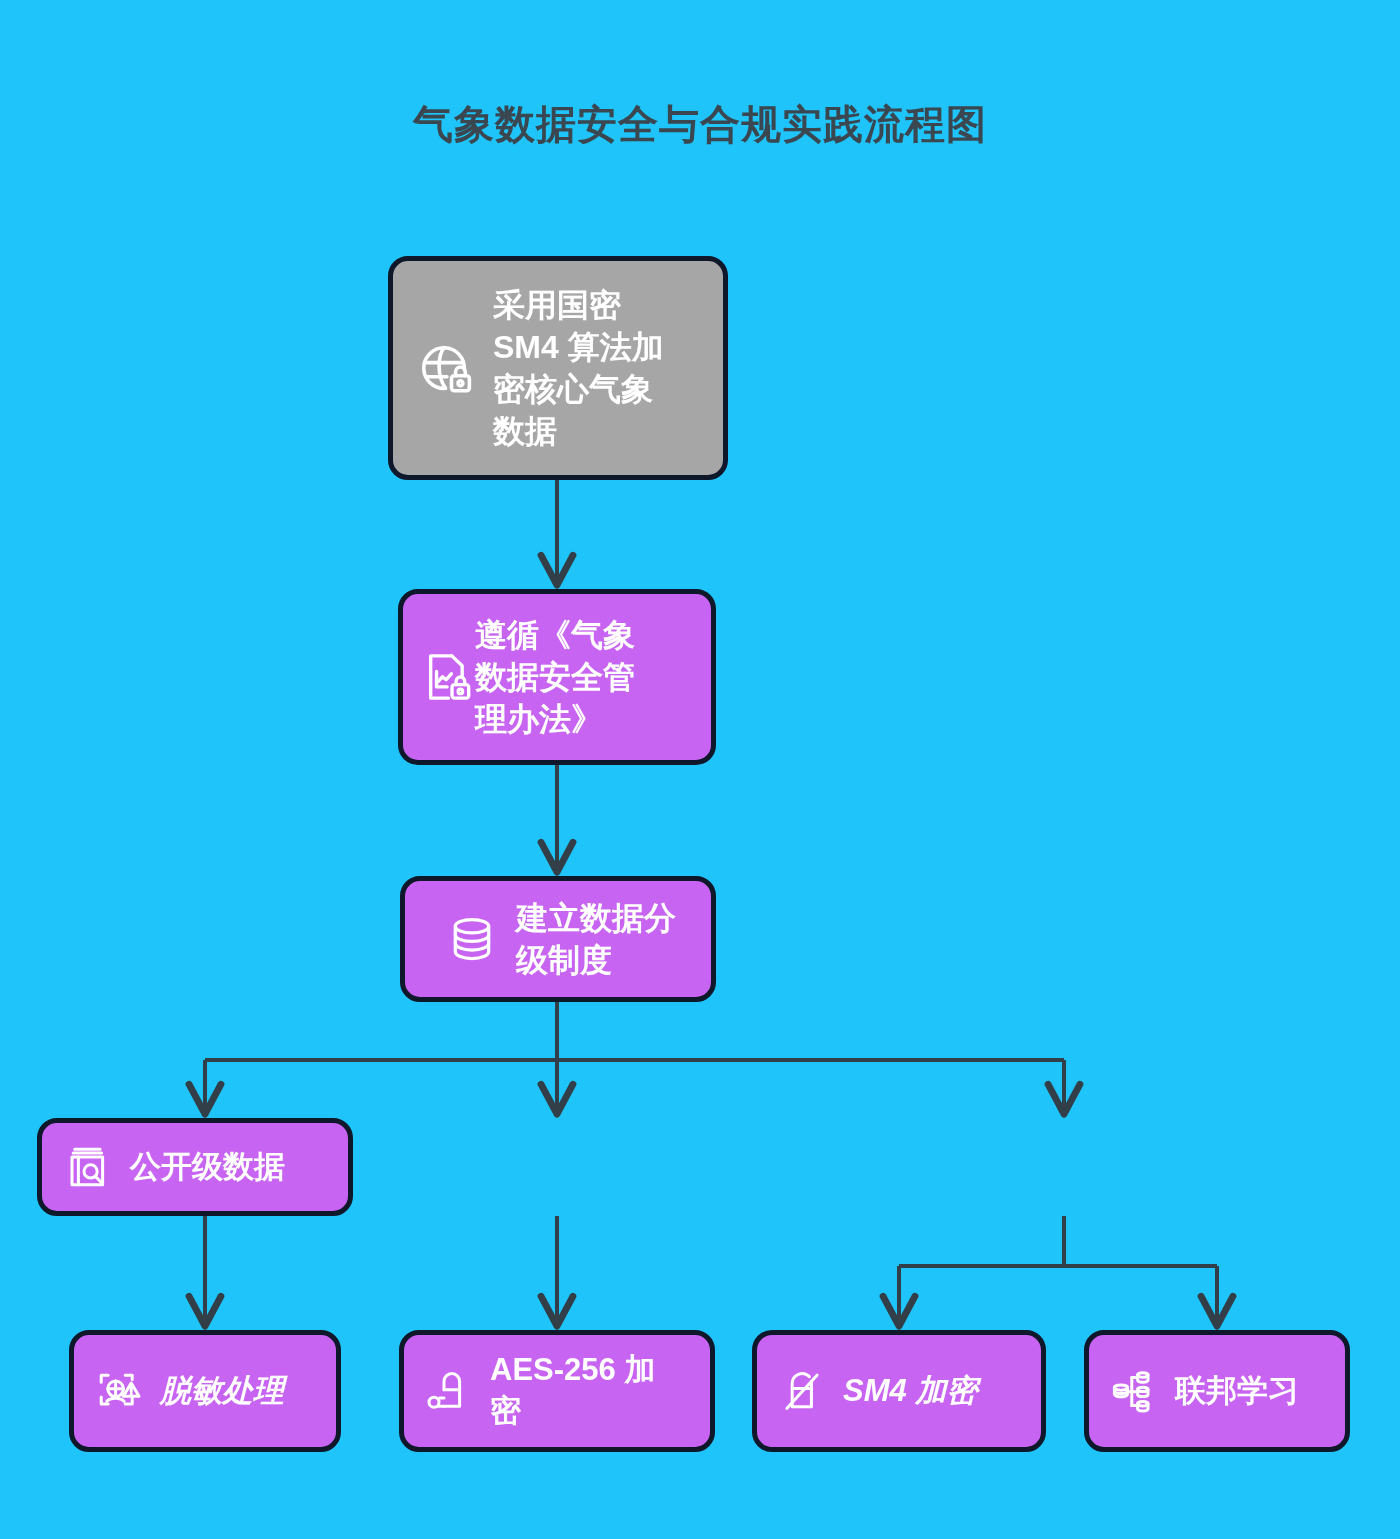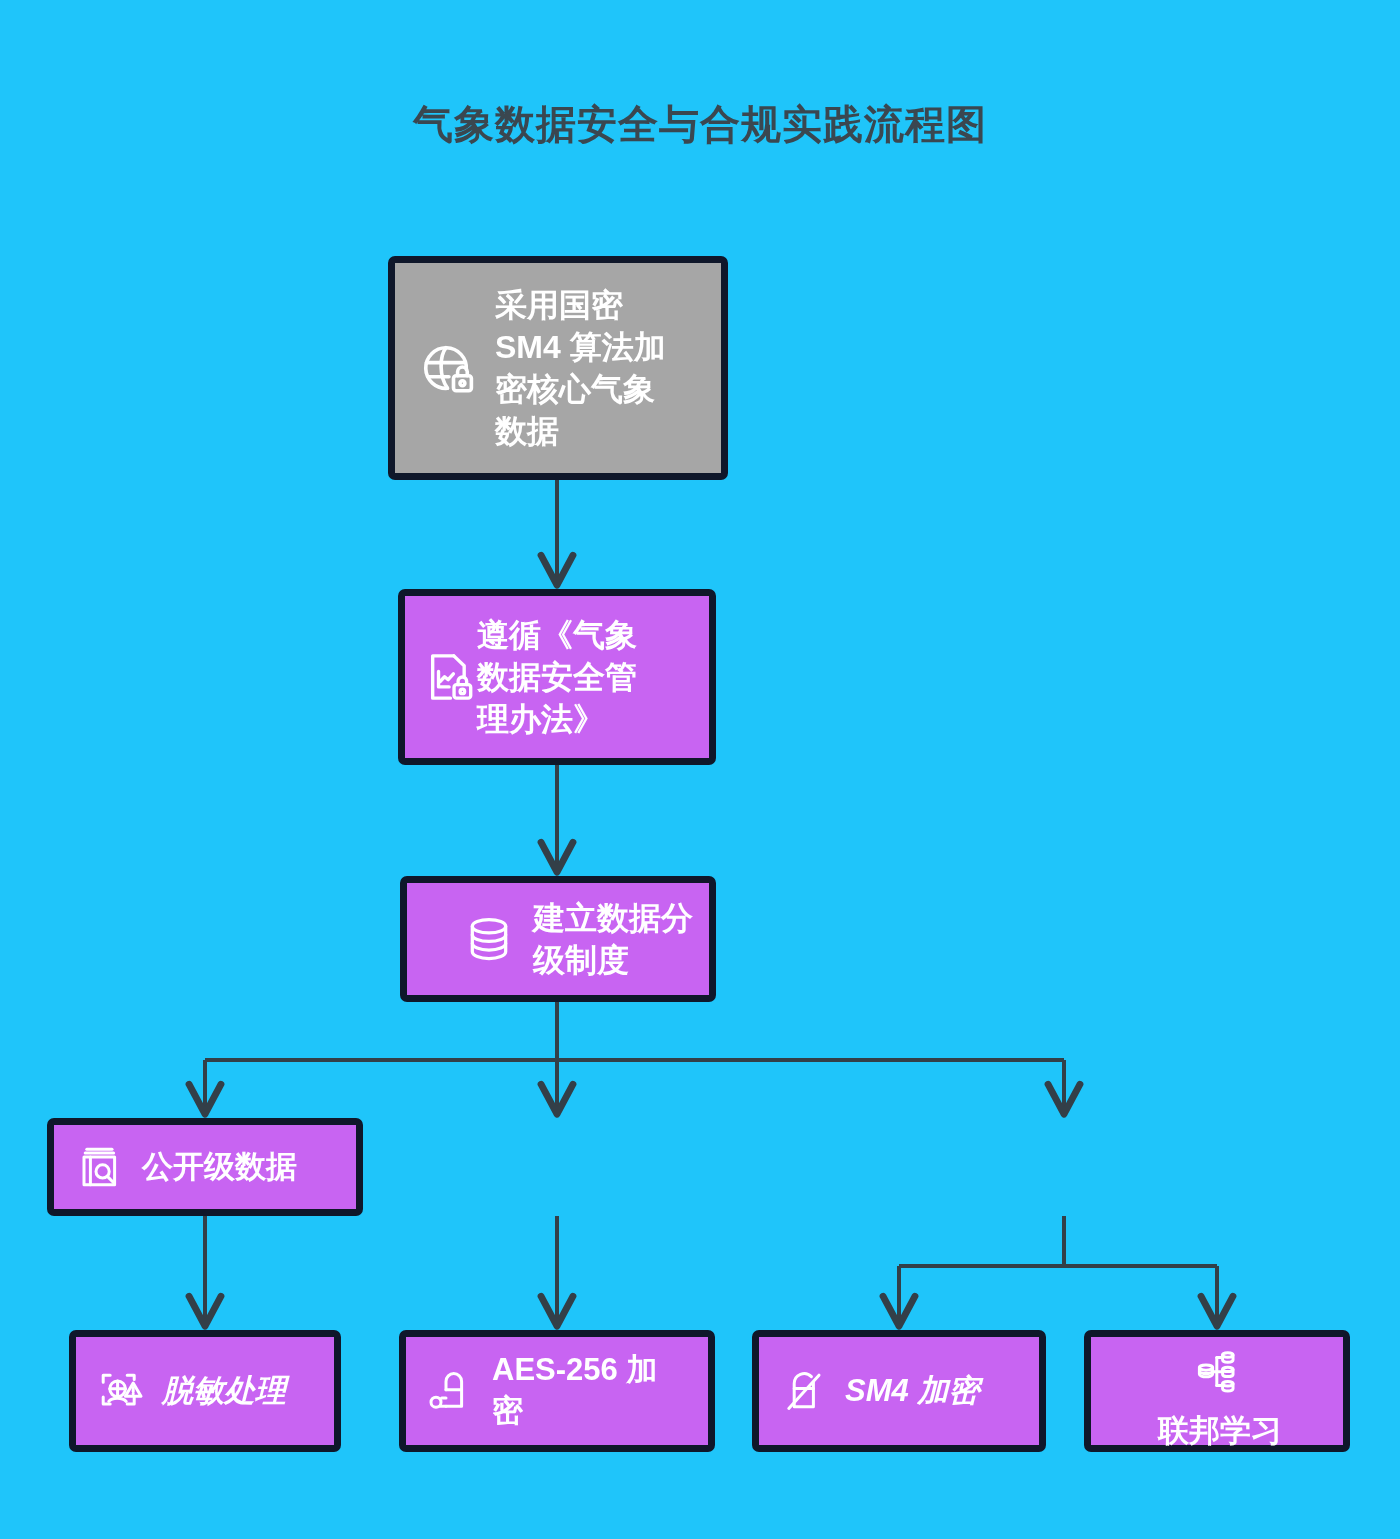--- a/index.html
+++ b/index.html
@@ -35,22 +35,22 @@
     text-align: center;
     font-size: 40px;
     font-weight: 700;
     color: #3A4750;
     letter-spacing: 1px;
     line-height: 1.1;
   }
   .node {
     position: absolute;
     box-sizing: border-box;
-    border: 7px solid #0f172a;
-    border-radius: 7px;
+    border: 5px solid #0f172a;
+    border-radius: 20px;
     display: flex;
     flex-direction: row;
     align-items: center;
     justify-content: center;
     gap: 14px;
     padding: 10px 16px;
     color: #FFFFFF;
   }
   .node.purple { background: #C864F2; }
   .node.gray   { background: #A6A6A6; }
@@ -65,33 +65,33 @@
     color: #FFFFFF;
     white-space: pre-line;
     text-align: left;
   }
   .node-label.big { font-size: 32px; }
 
   
   #node-n1 { left: 388px;  top: 248px;  width: 340px; height: 224px; }
   #node-n2 { left: 398px;  top: 581px;  width: 318px; height: 176px; }
   #node-n3 { left: 400px;  top: 868px;  width: 316px; height: 126px; }
-  #node-n4 { left: 47px;   top: 1110px; width: 316px; height: 98px; }
+  #node-n4 { left: 37px;   top: 1110px; width: 316px; height: 98px; }
   #node-n5 { left: 399px;  top: 1110px; width: 316px; height: 98px; }
   #node-n6 { left: 906px;  top: 1110px; width: 316px; height: 98px; }
   #node-n7 { left: 69px;   top: 1322px; width: 272px; height: 122px; font-style: italic; }
   #node-n8 { left: 399px;  top: 1322px; width: 316px; height: 122px; }
   #node-n9 { left: 752px;  top: 1322px; width: 294px; height: 122px; font-style: italic; }
-  #node-n10{ left: 1084px; top: 1322px; width: 266px; height: 122px; flex-direction: column; }
+  #node-n10{ left: 1084px; top: 1322px; width: 266px; height: 122px; }
 
   #node-n1 .node-label,
   #node-n2 .node-label { text-align: left; }
   #node-n1 { justify-content: flex-start; gap: 20px; padding-left: 22px; }
   #node-n2 { justify-content: flex-start; gap: 0; padding-left: 18px; }
-  #node-n3 { justify-content: flex-end; gap: 18px; padding-left: 22px; }
+  #node-n3 { justify-content: center; gap: 18px; padding-left: 22px; }
   #node-n4, #node-n5, #node-n6 { justify-content: flex-start; gap: 18px; padding-left: 22px; }
   #node-n7, #node-n8, #node-n9, #node-n10 { justify-content: flex-start; gap: 16px; padding-left: 22px; }
 </style>
 </head>
 <body>
 
 <div id="flow-root">
 
   <div class="chart-title">气象数据安全与合规实践流程图</div>
 

